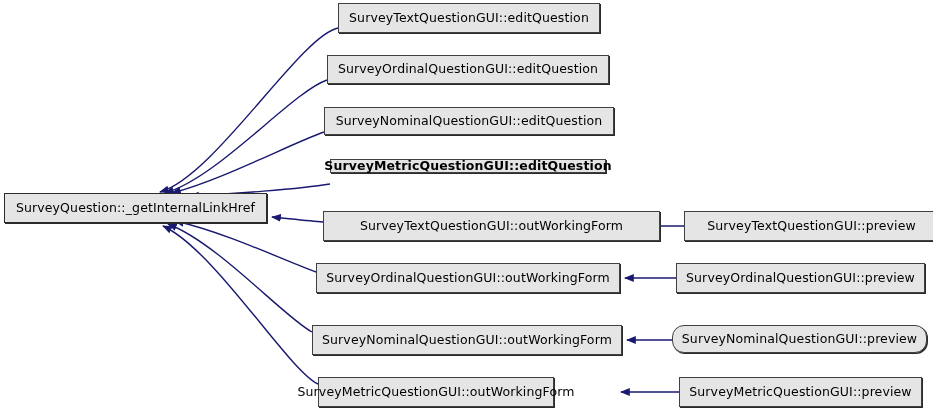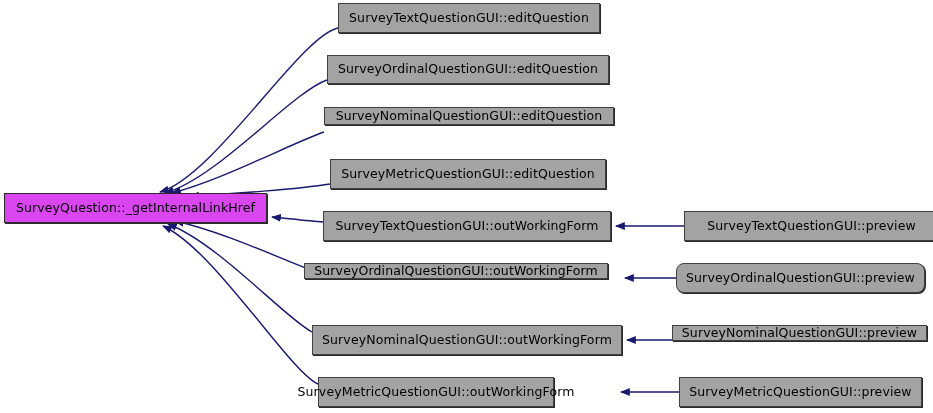--- a/index.html
+++ b/index.html
@@ -25,30 +25,30 @@
     height: 413px;
     pointer-events: none;
   }
   .node {
     position: absolute;
     box-sizing: border-box;
     display: flex;
     align-items: center;
     justify-content: center;
     border: 1px solid #404040;
-    background: #a3a3a3;
+    background: #e5e5e5;
     color: #000000;
     font-size: 12.5px;
     line-height: 1;
     white-space: nowrap;
     letter-spacing: 0.01em;
     box-shadow: 1px 1px 0 0 #2b2b2b;
   }
   .node.root {
-    background: #d946ef;
+    background: #e5e5e5;
     border-color: #2b2b2b;
     text-align: right;
   }
   .node-label {
     pointer-events: none;
   }
 </style>
 </head>
 <body>
 
@@ -77,44 +77,44 @@
   <div id="node-group">
       <div class="node root" style="left: 4px; top: 193px; width: 263px; height: 30px;">
         <span class="node-label">SurveyQuestion::_getInternalLinkHref</span>
       </div>
       <div class="node" style="left: 338px; top: 3px; width: 262px; height: 30px;">
         <span class="node-label">SurveyTextQuestionGUI::editQuestion</span>
       </div>
       <div class="node" style="left: 327px; top: 55px; width: 282px; height: 29px;">
         <span class="node-label">SurveyOrdinalQuestionGUI::editQuestion</span>
       </div>
-      <div class="node" style="left: 324px; top: 107px; width: 290px; height: 18px; text-align: center;">
+      <div class="node" style="left: 324px; top: 107px; width: 290px; height: 28px; text-align: center;">
         <span class="node-label">SurveyNominalQuestionGUI::editQuestion</span>
       </div>
-      <div class="node" style="left: 330px; top: 159px; width: 276px; height: 30px;">
+      <div class="node" style="left: 330px; top: 159px; width: 276px; height: 14px; font-weight: bold;">
         <span class="node-label">SurveyMetricQuestionGUI::editQuestion</span>
       </div>
-      <div class="node" style="left: 323px; top: 211px; width: 288px; height: 30px;">
+      <div class="node" style="left: 323px; top: 211px; width: 337px; height: 30px;">
         <span class="node-label">SurveyTextQuestionGUI::outWorkingForm</span>
       </div>
-      <div class="node" style="left: 304px; top: 263px; width: 304px; height: 16px;">
+      <div class="node" style="left: 316px; top: 263px; width: 304px; height: 30px;">
         <span class="node-label">SurveyOrdinalQuestionGUI::outWorkingForm</span>
       </div>
       <div class="node" style="left: 312px; top: 325px; width: 310px; height: 30px;">
         <span class="node-label">SurveyNominalQuestionGUI::outWorkingForm</span>
       </div>
       <div class="node" style="left: 318px; top: 377px; width: 236px; height: 30px;">
         <span class="node-label">SurveyMetricQuestionGUI::outWorkingForm</span>
       </div>
       <div class="node" style="left: 684px; top: 211px; width: 255px; height: 30px;">
         <span class="node-label">SurveyTextQuestionGUI::preview</span>
       </div>
-      <div class="node" style="left: 676px; top: 263px; width: 249px; height: 30px; border-radius: 8px;">
+      <div class="node" style="left: 676px; top: 263px; width: 249px; height: 30px;">
         <span class="node-label">SurveyOrdinalQuestionGUI::preview</span>
       </div>
-      <div class="node" style="left: 672px; top: 325px; width: 255px; height: 16px;">
+      <div class="node" style="left: 672px; top: 325px; width: 255px; height: 28px; border-radius: 12px;">
         <span class="node-label">SurveyNominalQuestionGUI::preview</span>
       </div>
       <div class="node" style="left: 679px; top: 377px; width: 243px; height: 30px; justify-content: center;">
         <span class="node-label">SurveyMetricQuestionGUI::preview</span>
       </div>
     </div>
 </div>
 
 </body></html>

